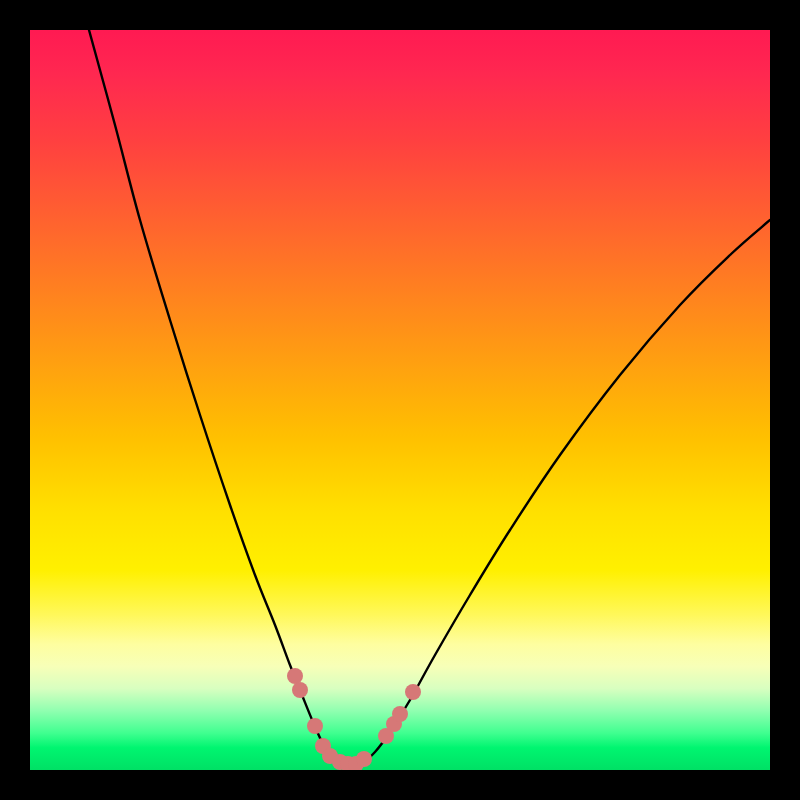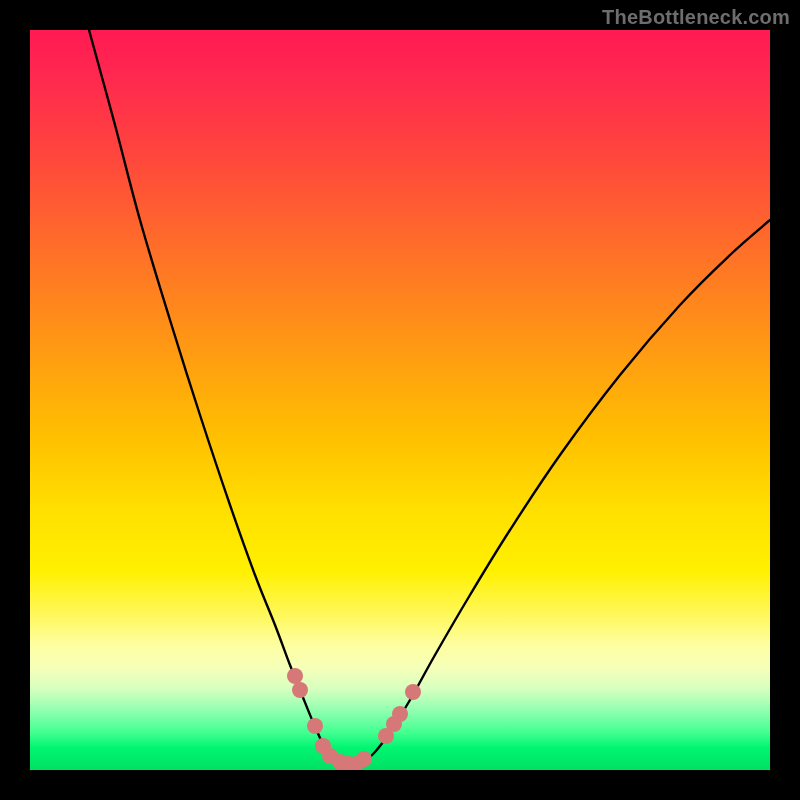--- a/index.html
+++ b/index.html
@@ -77,14 +77,13 @@
           <circle cx="318" cy="734" r="8" fill="#d67877"></circle>
           <circle cx="326" cy="734" r="8" fill="#d67877"></circle>
           <circle cx="334" cy="729" r="8" fill="#d67877"></circle>
           <circle cx="356" cy="706" r="8" fill="#d67877"></circle>
           <circle cx="364" cy="694" r="8" fill="#d67877"></circle>
           <circle cx="370" cy="684" r="8" fill="#d67877"></circle>
           <circle cx="383" cy="662" r="8" fill="#d67877"></circle>
         </g>
     </svg>
   </div>
-  <div class="watermark">TheBottleneck.com</div>
 </div>
 
 </body></html>

